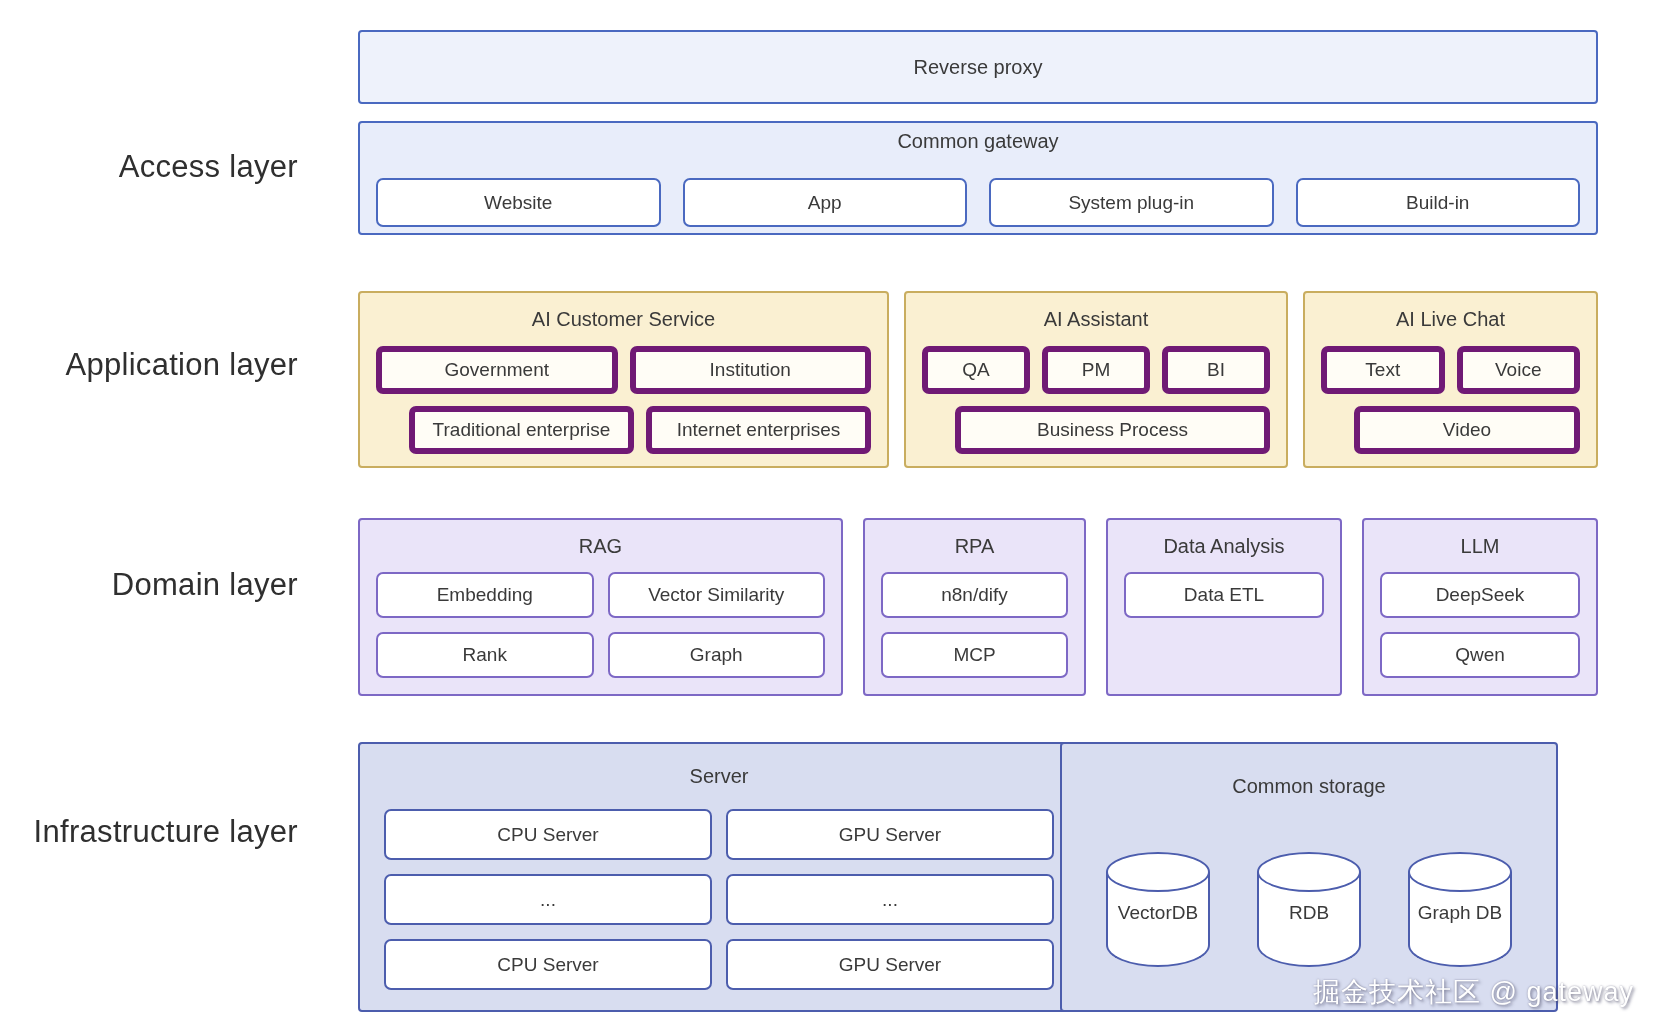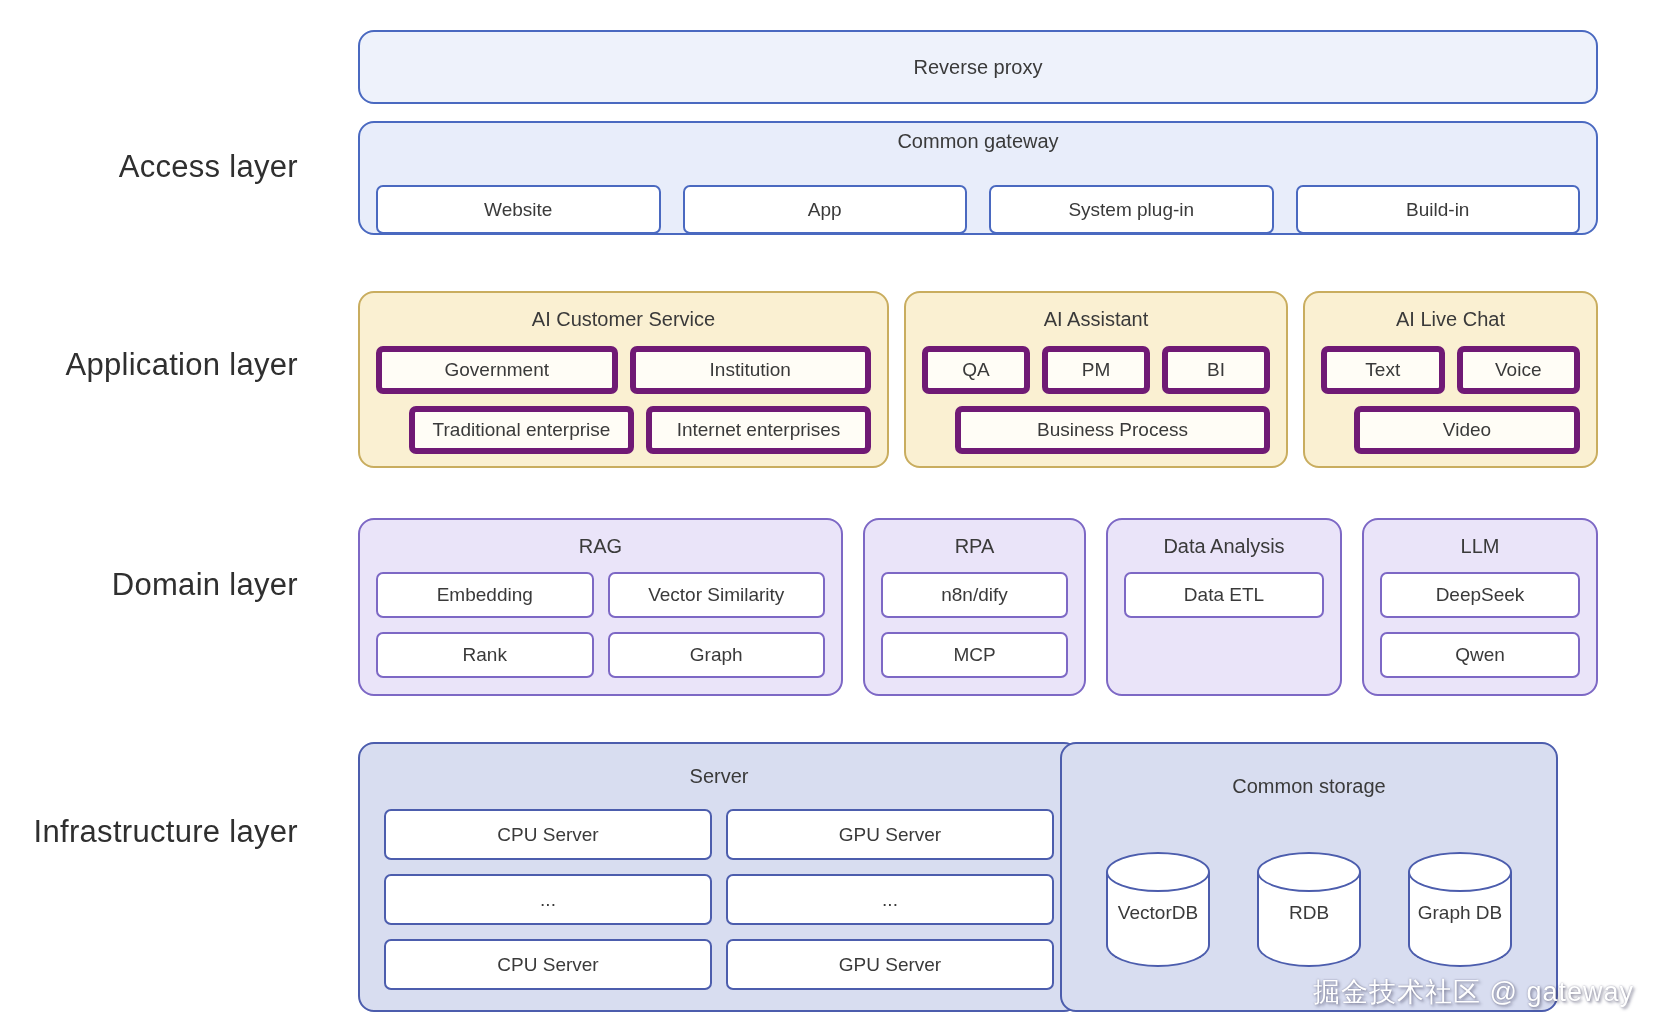--- a/index.html
+++ b/index.html
@@ -12,21 +12,21 @@
 
   
   .layer-label {
     position:absolute; left:0; width:298px; text-align:right;
     font-size:31px; line-height:40px; color:#2f2f2f; letter-spacing:.3px;
   }
 
   
   .group {
     position:absolute; box-sizing:border-box;
-    border-radius:16px; display:flex; flex-direction:column;
+    border-radius:4px; display:flex; flex-direction:column;
   }
   .group-title {
     display:flex; align-items:center; justify-content:center;
     font-size:20px; color:#3a3a3a; flex:0 0 auto;
   }
   .row { display:grid; flex:0 0 auto; }
   .cell {
     background:#ffffff; border-radius:7px;
     display:flex; align-items:center; justify-content:center;
     font-size:19px; color:#3a3a3a; box-sizing:border-box;
@@ -37,21 +37,21 @@
   #reverse-proxy {
     left:358px; top:30px; width:1240px; height:74px;
     background:#eef2fb; align-items:center; justify-content:center;
     font-size:20px;
   }
   #common-gateway {
     left:358px; top:121px; width:1240px; height:114px;
     background:#e8edfa; padding:0 16px 14px;
   }
   #common-gateway .group-title { height:37px; }
-  #common-gateway .row { grid-template-columns:repeat(4,1fr); gap:22px; height:49px; margin-top:25px; }
+  #common-gateway .row { grid-template-columns:repeat(4,1fr); gap:22px; height:49px; margin-top:18px; }
   .acc-cell { border:2px solid #4a69c0; }
 
   
   .app-group { top:291px; height:177px; background:#faf0d2; border:2.5px solid #c9ad5f; padding:0 16px 16px; }
   .app-group .group-title { height:53px; }
   .app-group .row { gap:12px; height:48px; }
   .app-group .row + .row { margin-top:12px;padding-left:33px; }
   .app-cell { border:6px solid #701a75; background:#fffdf6; }
   #grp-acs { left:358px; width:531px; }
   #grp-aia { left:904px; width:384px; }

